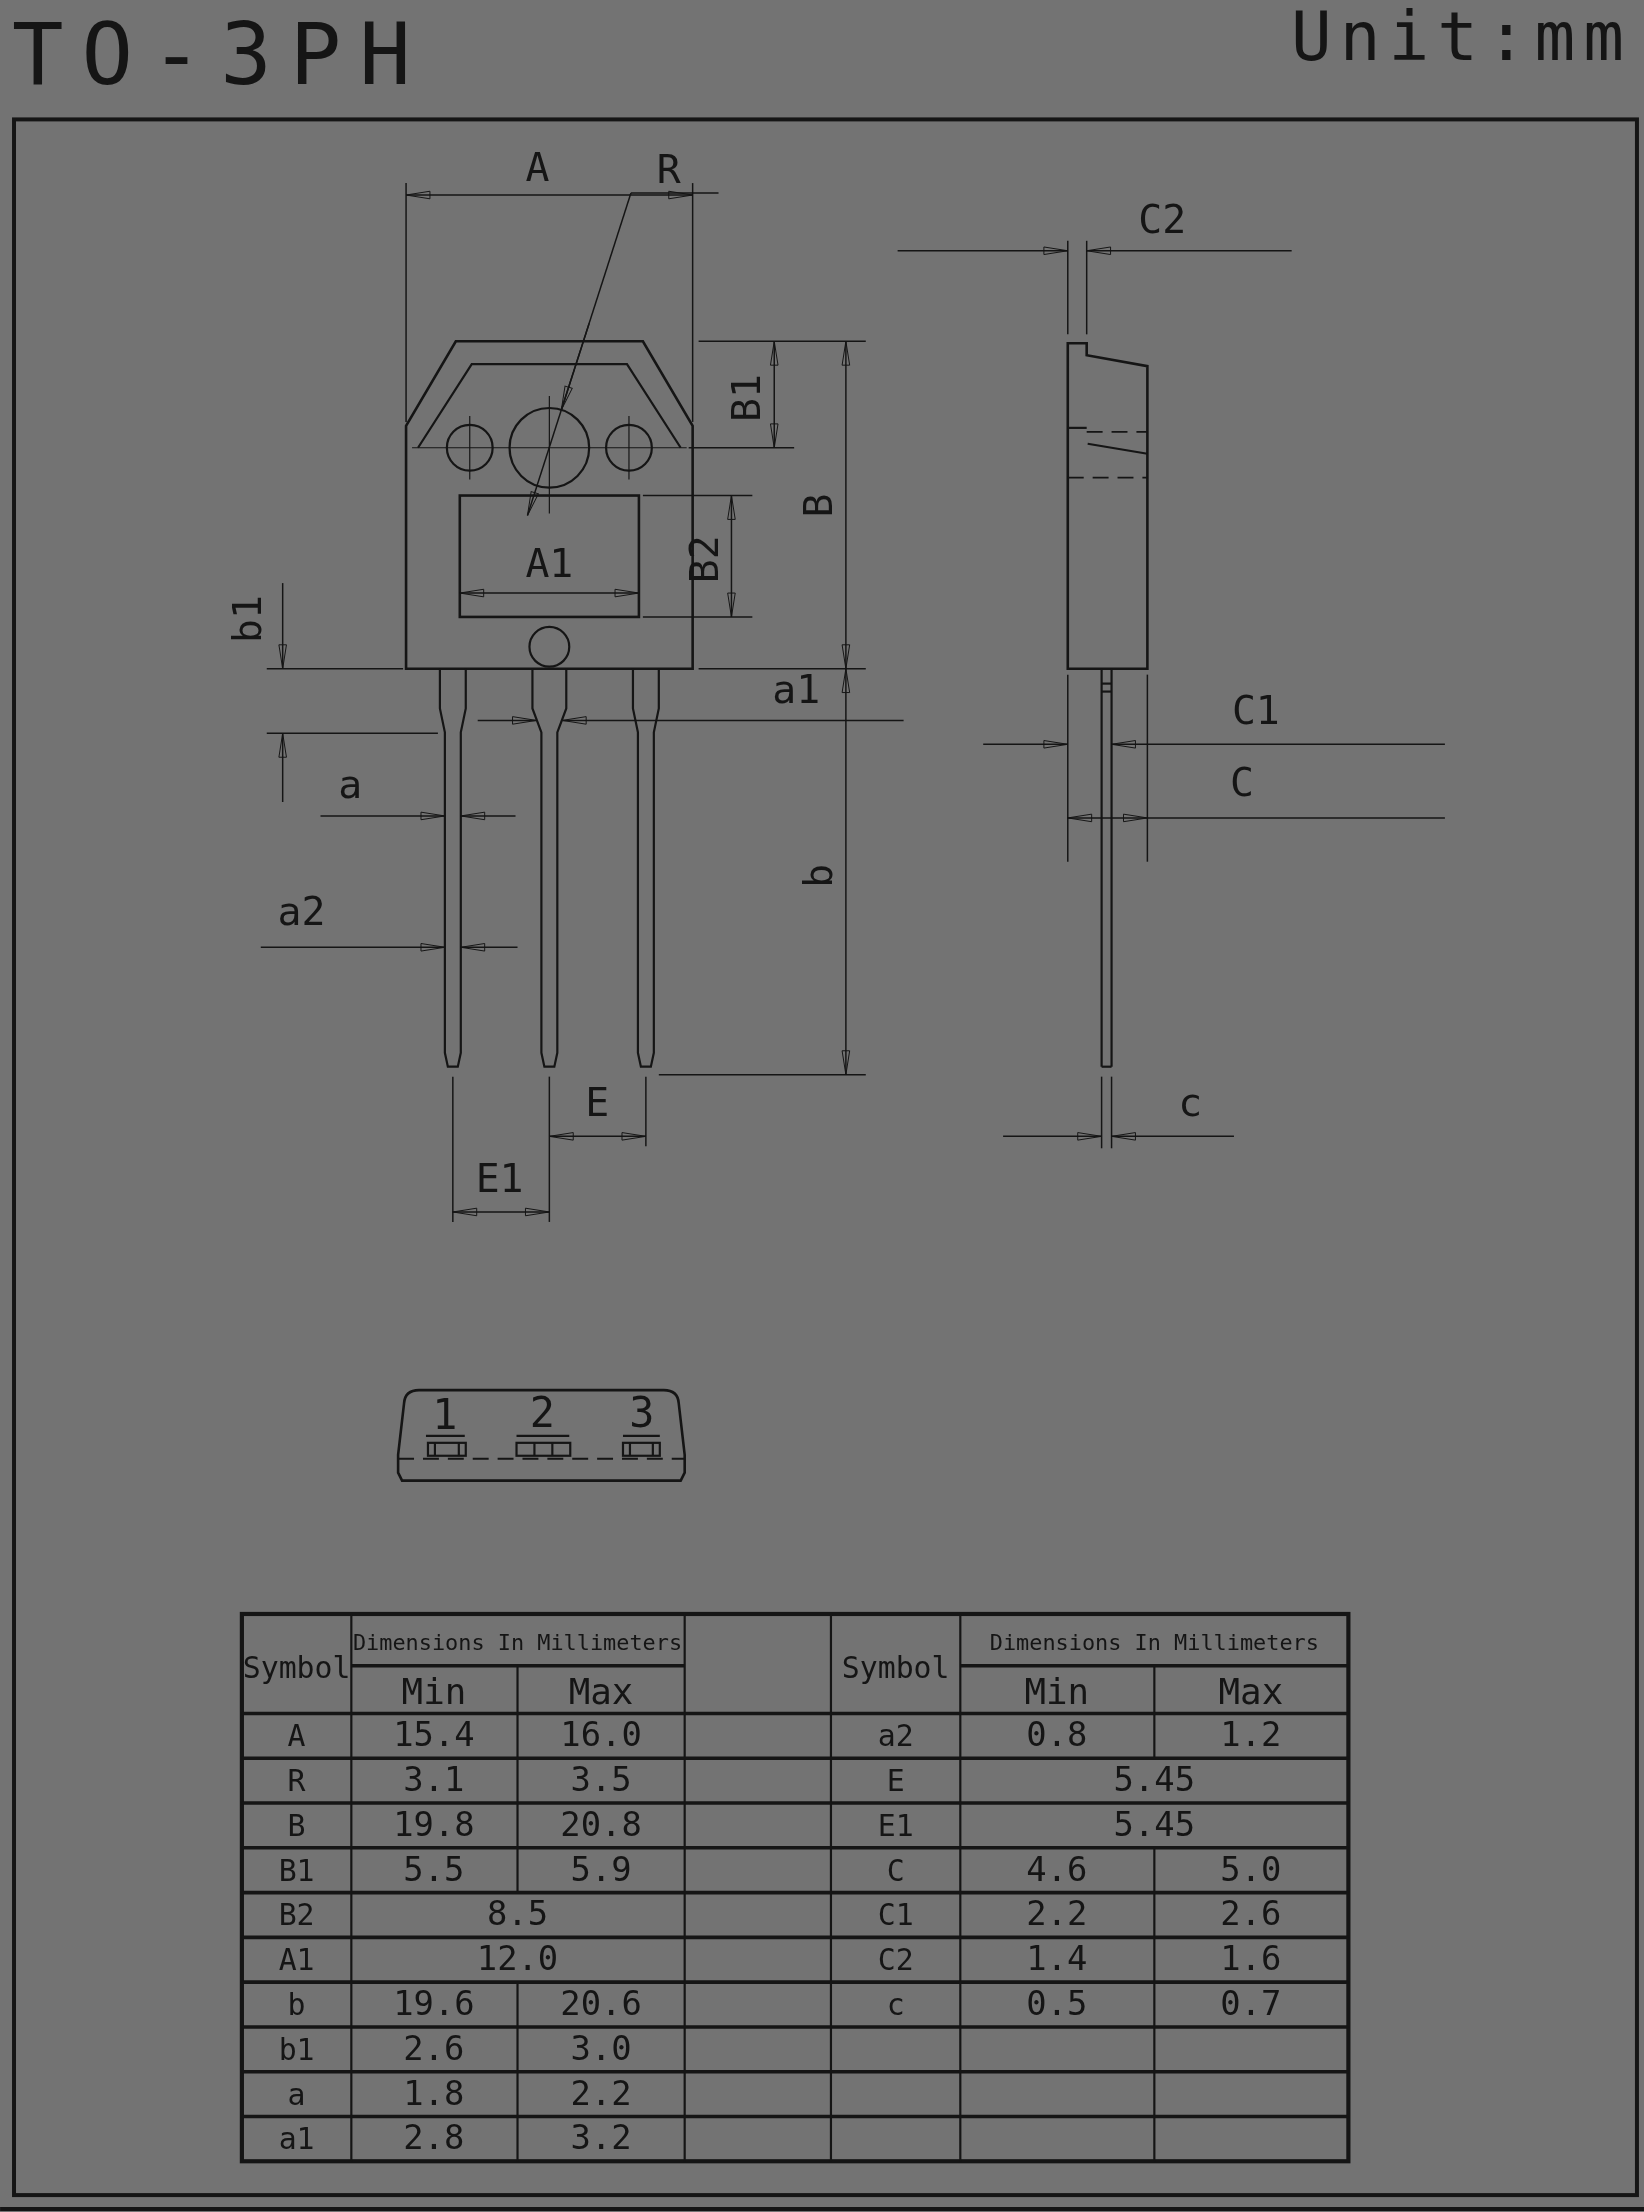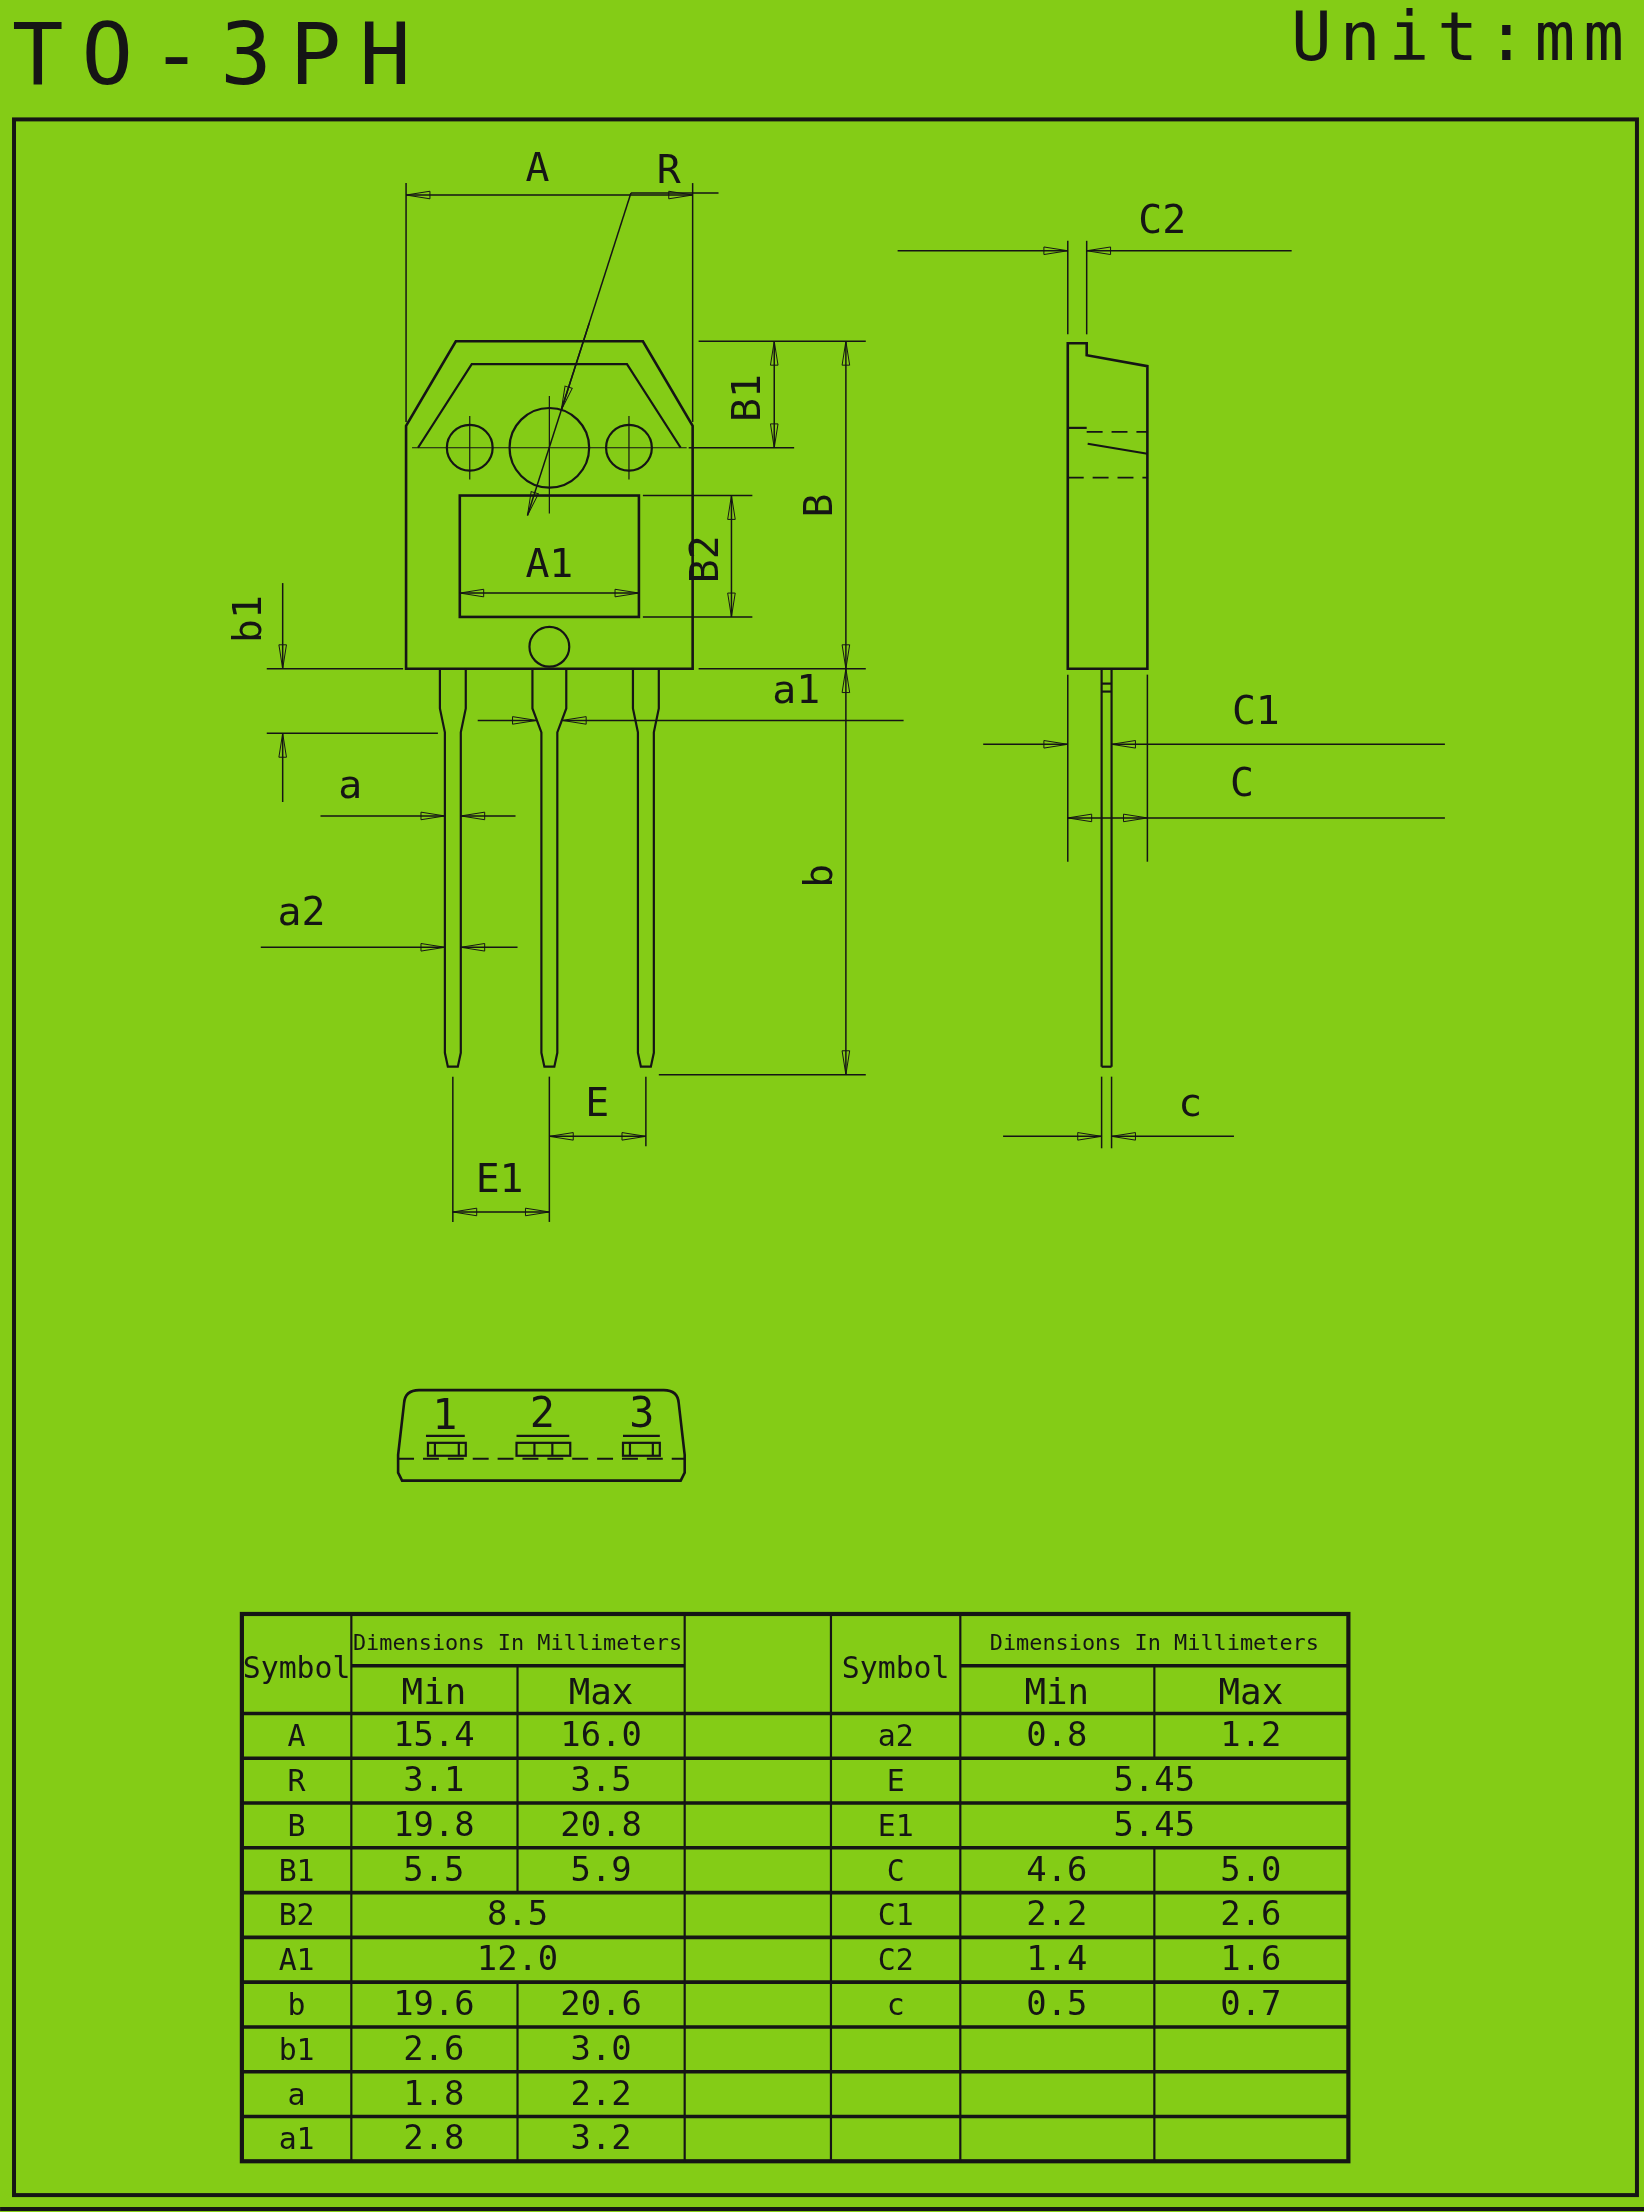--- a/index.html
+++ b/index.html
@@ -1,16 +1,16 @@
 <!DOCTYPE html>
 <html><head>
 <meta charset="utf-8">
 <style>
   html,body{margin:0;padding:0;background:#ffffff;}
-  .page{position:relative;width:1645px;height:2213px;background:#84cc16;margin:0 auto;overflow:hidden;}
+  .page{position:relative;width:1645px;height:2213px;background:#737373;margin:0 auto;overflow:hidden;}
   svg{display:block;}
   svg text{font-family:"DejaVu Sans Mono","Liberation Mono",monospace;fill:#151515;}
   svg line,svg path,svg rect,svg circle,svg polyline{stroke:#151515;fill:none;}
   .ol{stroke-width:2.6;}           
   .ol2{stroke-width:2.2;}
   .xl{stroke-width:1.5;}           
   .dl{stroke-width:1.5;}           
   .cl{stroke-width:1.2;}           
   .dash{stroke-width:1.8;stroke-dasharray:16 9;}
   .brd{stroke-width:4;}

